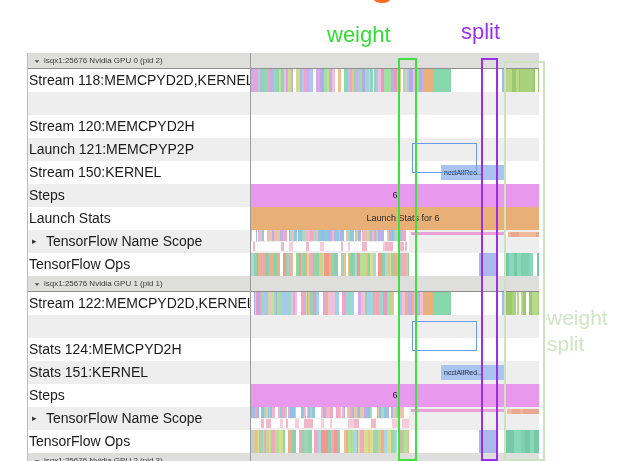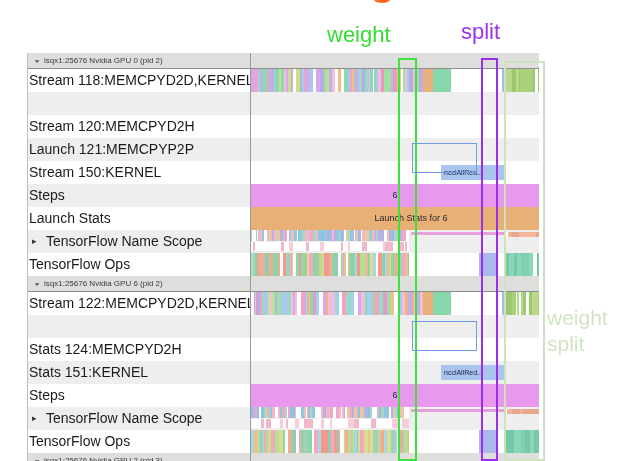--- a/index.html
+++ b/index.html
@@ -247,21 +247,21 @@
         <div class="label">Steps</div>
         <div class="track">
           <div class="solid steps-bar" style="left: 0px; width: 289px;"></div>
           <div class="bar-text" style="left: 0px;">6</div>
         </div>
       </div>
       <div class="row plain">
         <div class="label">Launch Stats</div>
         <div class="track">
           <div class="solid launch-bar" style="left: 0px; width: 289px;"></div>
-          <div class="bar-text" style="left: 16px;">Launch Stats for 6</div>
+          <div class="bar-text" style="left: 8px;">Launch Stats for 6</div>
         </div>
       </div>
       <div class="row alt">
         <div class="label indent"><span class="tri">▸</span><span>TensorFlow Name Scope</span></div>
         <div class="track">
           <div class="bars" style="left: 0px; width: 158px; height: 11px;">
             <i style="width: 1px; background: rgb(168, 216, 192);"></i>
             <i style="width: 1px; background: rgb(255, 255, 255);"></i>
             <i style="width: 3px; background: rgb(255, 255, 255);"></i>
             <i style="width: 1px; background: rgb(144, 200, 224);"></i>
@@ -496,21 +496,21 @@
             <i style="width: 4px; background: rgb(138, 216, 188);"></i>
             <i style="width: 3px; background: rgb(127, 208, 176);"></i>
             <i style="width: 3px; background: rgb(127, 208, 176);"></i>
             <i style="width: 2px; background: rgb(127, 208, 176);"></i>
             <i style="width: 4px; background: rgb(138, 216, 188);"></i>
             <i style="width: 4px; background: rgb(255, 255, 255);"></i>
             <i style="width: 3px; background: rgb(118, 201, 166);"></i>
           </div>
         </div>
       </div>
-      <div class="group-header"><span class="caret">▾</span><span>isqx1:25676 Nvidia GPU 6 (pid 2)</span></div>
+      <div class="group-header"><span class="caret">▾</span><span>isqx1:25676 Nvidia GPU 1 (pid 1)</span></div>
       <div class="row plain">
         <div class="label">Stream 122:MEMCPYD2D,KERNEL,MI</div>
         <div class="track">
           <div class="bars" style="left: 0px; width: 172px;">
             <i style="width: 3px; background: rgb(255, 255, 255);"></i>
             <i style="width: 1px; background: rgb(184, 169, 232);"></i>
             <i style="width: 1px; background: rgb(239, 192, 216);"></i>
             <i style="width: 1px; background: rgb(232, 154, 192);"></i>
             <i style="width: 3px; background: rgb(184, 169, 232);"></i>
             <i style="width: 2px; background: rgb(242, 163, 196);"></i>

